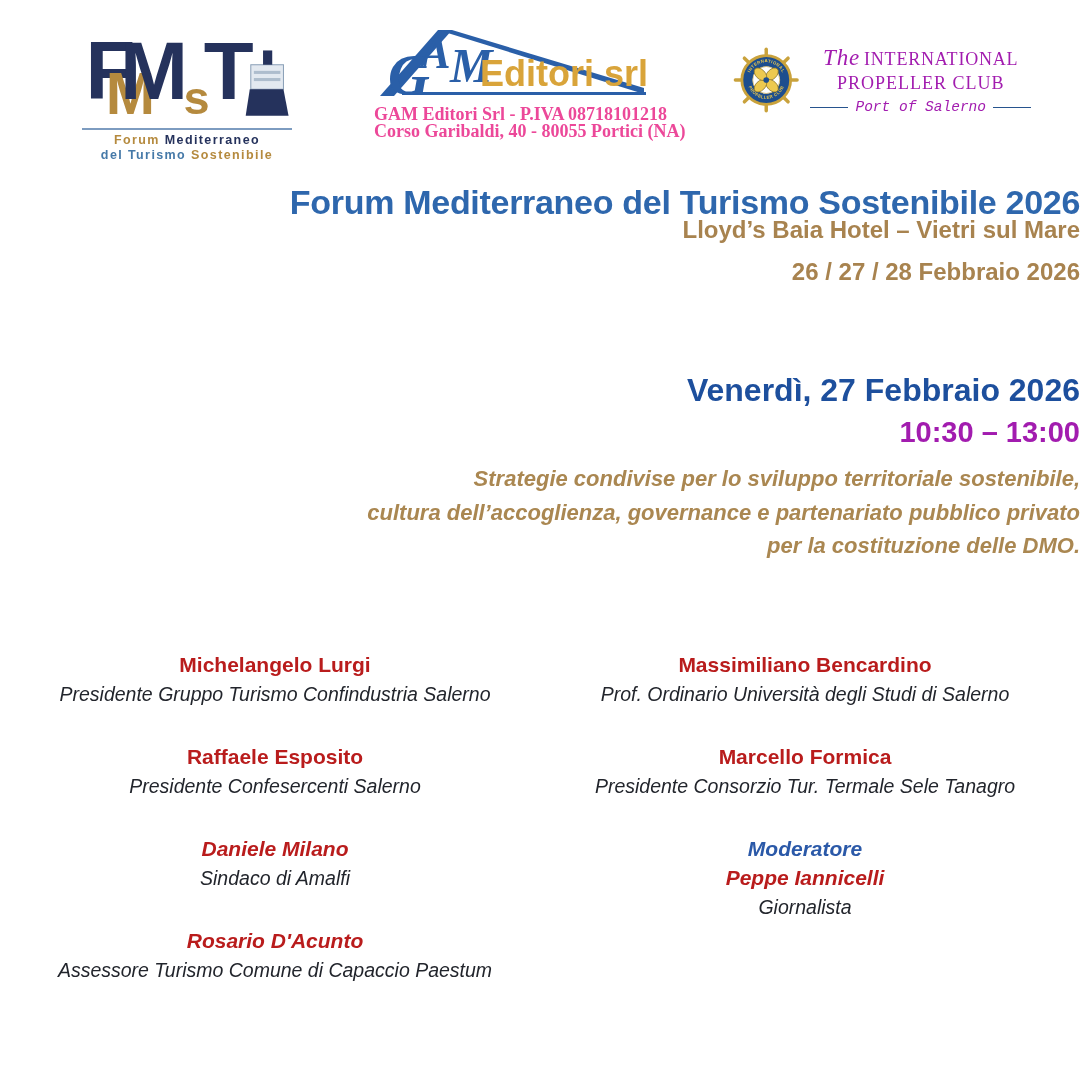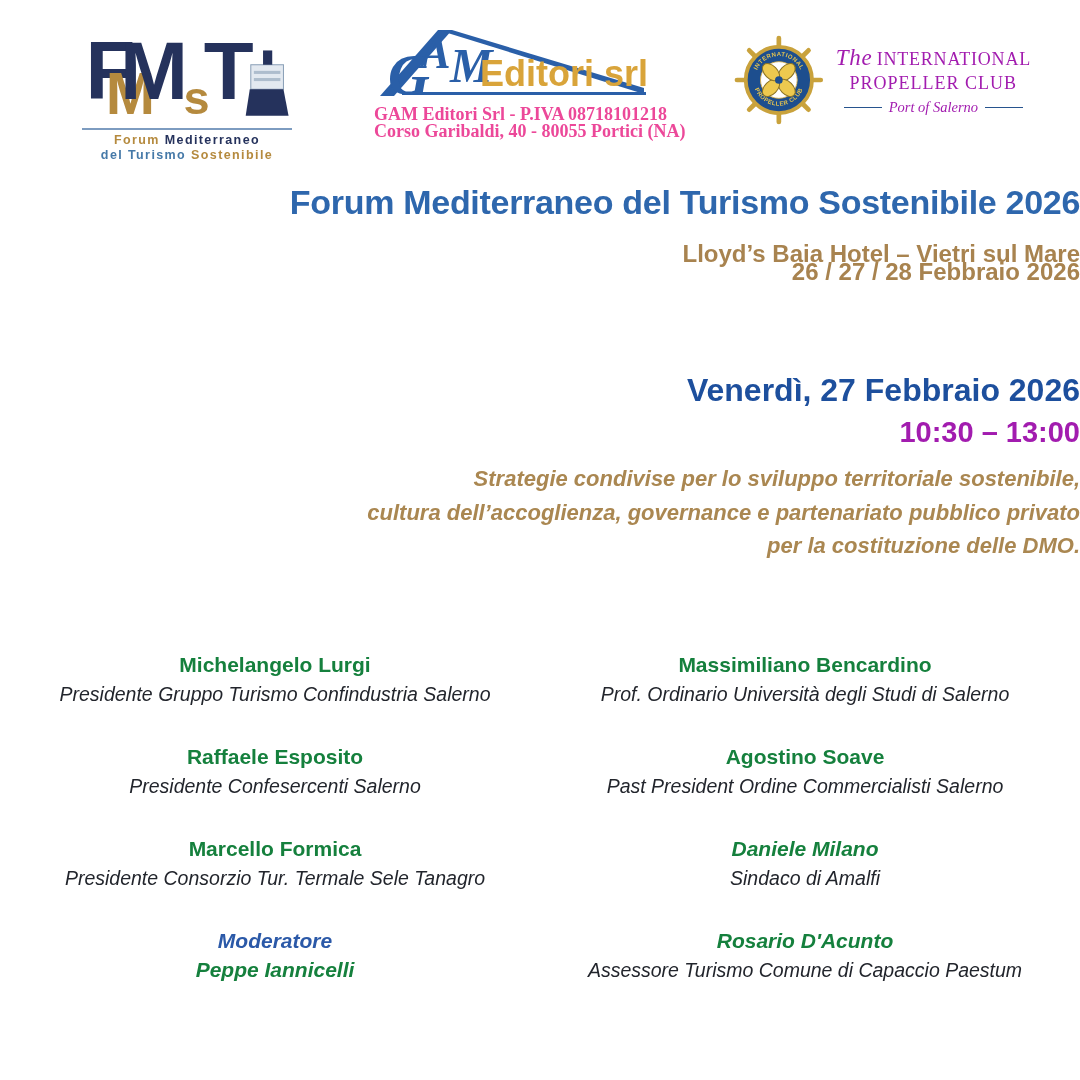--- a/index.html
+++ b/index.html
@@ -25,43 +25,43 @@
   .gam-letter { font-family:"Liberation Serif","DejaVu Serif",serif; font-weight:bold; font-style:italic; }
   .gam-brand-text { font-family:"Liberation Sans",sans-serif; font-weight:bold; }
 
   .logo-propeller { position:absolute; left:731px; top:2px; width:300px;
     display:flex; align-items:center; gap:9px; }
   .prop-text { font-family:"Liberation Serif","DejaVu Serif",serif; color:#a21caf;
     text-align:center; flex:1; }
   .prop-line1 { font-size:18px; letter-spacing:0.8px; white-space:nowrap; }
   .prop-the { font-style:italic; font-size:23px; margin-right:4px; }
   .prop-line2 { font-size:18px; letter-spacing:1px; margin-top:2px; white-space:nowrap; }
-  .prop-tagline { display:flex; align-items:center; gap:7px; margin-top:5px; justify-content:center; }
+  .prop-tagline { display:flex; align-items:center; gap:7px; margin-top:5px; justify-content:center;font-family:Liberation Mono, monospace; }
   .prop-rule { height:0; border-top:1px solid #27548e; flex:0 0 38px; }
   .prop-tagline-text { font-style:italic; font-size:14.5px; white-space:nowrap; }
   .ring-text { font-size:7px; font-weight:bold; letter-spacing:0.6px;
     fill:#e6c44e; font-family:"Liberation Sans",sans-serif; }
 
   
   .centered { position:absolute; left:0; width:1080px; text-align:right; }
   .event-title   { top:183px; font-size:34px; font-weight:bold; color:#2e67ad; letter-spacing:-0.3px; }
-  .event-venue   { top:240px; font-size:24px; font-weight:bold; color:#a8834f; }
+  .event-venue   { top:216px; font-size:24px; font-weight:bold; color:#a8834f; }
   .event-dates   { top:258px; font-size:24px; font-weight:bold; color:#a8834f; }
 
   
   .session-day  { top:372px; font-size:32px; font-weight:bold; color:#1d4f9d; }
   .session-time { top:416px; font-size:29px; font-weight:bold; color:#a21caf; }
   .session-desc { top:462px; font-size:22px; font-weight:bold; font-style:italic;
     color:#aa8751; line-height:33.5px; }
 
   
   .speakers { position:absolute; top:650px; left:10px; width:1060px;
     display:grid; grid-template-columns:1fr 1fr; grid-auto-rows:92px; }
   .speaker { text-align:center; }
-  .speaker-name { font-size:21px; font-weight:bold; color:#15803d; line-height:29px; }
+  .speaker-name { font-size:21px; font-weight:bold; color:#b91c1c; line-height:29px; }
   .speaker-role { font-size:19.5px; font-style:italic; color:#22252c; line-height:30px; }
   .moderator-label { font-size:21px; font-weight:bold; font-style:italic; color:#2b59a8; line-height:29px; }
   .name-italic { font-style:italic; }
 </style>
 </head>
 <body>
 
 <div class="page">
 
   <div class="logos">
@@ -164,37 +164,34 @@
     </div>
     <div class="speaker">
       <div class="speaker-name">Massimiliano Bencardino</div>
       <div class="speaker-role">Prof. Ordinario Università degli Studi di Salerno</div>
     </div>
 
     <div class="speaker">
       <div class="speaker-name">Raffaele Esposito</div>
       <div class="speaker-role">Presidente Confesercenti Salerno</div>
     </div>
-    <div class="speaker">
-      <div class="speaker-name">Agostino Soave</div>
-      <div class="speaker-role">Past President Ordine Commercialisti Salerno</div>
-    </div>
 
     <div class="speaker">
       <div class="speaker-name">Marcello Formica</div>
       <div class="speaker-role">Presidente Consorzio Tur. Termale Sele Tanagro</div>
     </div>
     <div class="speaker">
       <div class="speaker-name name-italic">Daniele Milano</div>
       <div class="speaker-role">Sindaco di Amalfi</div>
     </div>
 
     <div class="speaker">
       <div class="moderator-label">Moderatore</div>
       <div class="speaker-name name-italic">Peppe Iannicelli</div>
+      <div class="speaker-role">Giornalista</div>
     </div>
     <div class="speaker">
       <div class="speaker-name name-italic">Rosario D'Acunto</div>
       <div class="speaker-role">Assessore Turismo Comune di Capaccio Paestum</div>
     </div>
 
   </div>
 </div>
 
 </body></html>

